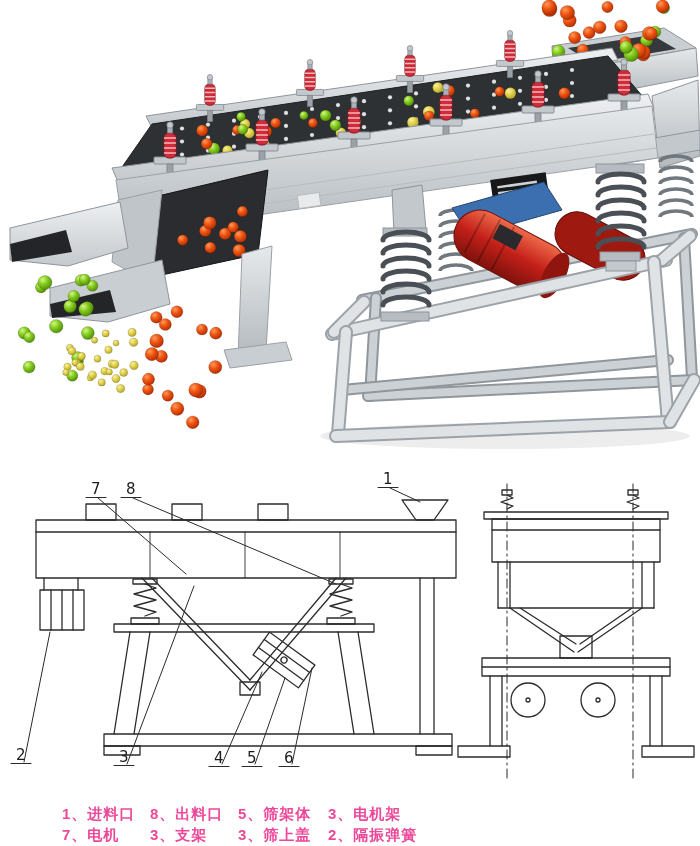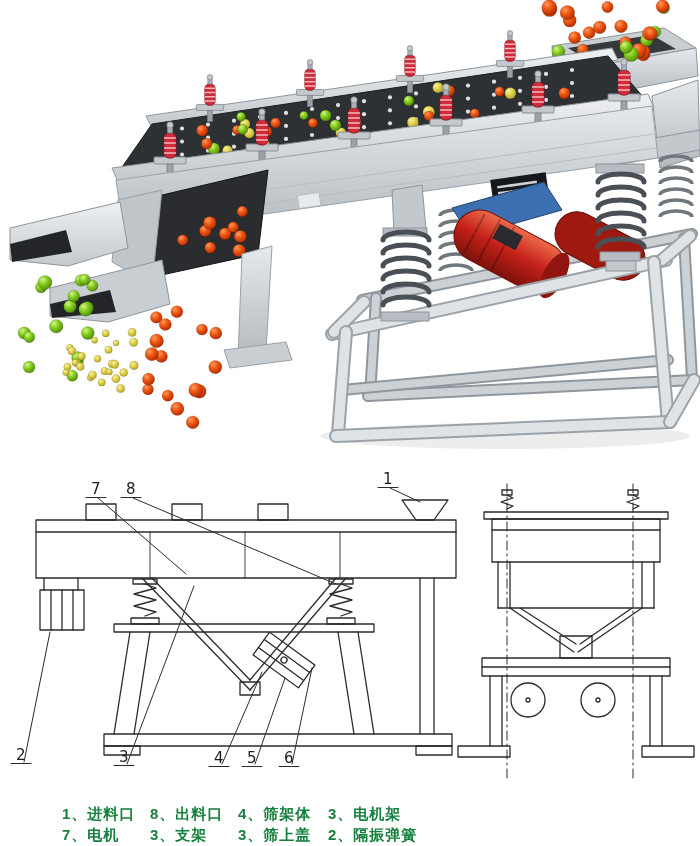--- a/index.html
+++ b/index.html
@@ -12,21 +12,21 @@
   .leader{stroke-width:1;}
   .cline{stroke-dasharray:9 4 2 4;stroke-width:1;}
   .callout{fill:#1c1c1c;stroke:none;font:15px "DejaVu Sans",sans-serif;}
   
   .tube{stroke:#9ba2a8;stroke-width:14;fill:none;stroke-linecap:round;}
   .tube-in{stroke:#dfe3e6;stroke-width:10;fill:none;stroke-linecap:round;}
   .tube-far{stroke:#8f969c;stroke-width:12;fill:none;stroke-linecap:round;}
   .tube-far-in{stroke:#ccd1d5;stroke-width:8;fill:none;stroke-linecap:round;}
   
   .legend{height:46px;box-sizing:border-box;padding:3px 0 0 62px;font-size:15px;font-weight:600;
-          color:#15803d;letter-spacing:1px;}
+          color:#ec4899;letter-spacing:1px;}
   .legend-row{display:grid;grid-template-columns:88px 88px 90px auto;line-height:21px;}
 </style>
 </head>
 <body>
 
 <div class="page">
 
   <svg width="700" height="460" viewBox="0 0 700 460">
     <defs>
       <linearGradient id="g-body" x1="0" y1="0" x2="0" y2="1">
@@ -503,21 +503,21 @@
     <text class="callout" x="119" y="302">3</text>
     <text class="callout" x="214" y="303">4</text>
     <text class="callout" x="247" y="303">5</text>
     <text class="callout" x="284" y="303">6</text>
   </svg>
 
   <div class="legend">
     <div class="legend-row">
       <span class="legend-item">1、进料口</span>
       <span class="legend-item">8、出料口</span>
-      <span class="legend-item">4、筛架体</span>
+      <span class="legend-item">5、筛架体</span>
       <span class="legend-item">3、电机架</span>
     </div>
     <div class="legend-row">
       <span class="legend-item">7、电机</span>
       <span class="legend-item">3、支架</span>
       <span class="legend-item">3、筛上盖</span>
       <span class="legend-item">2、隔振弹簧</span>
     </div>
   </div>
 </div>

